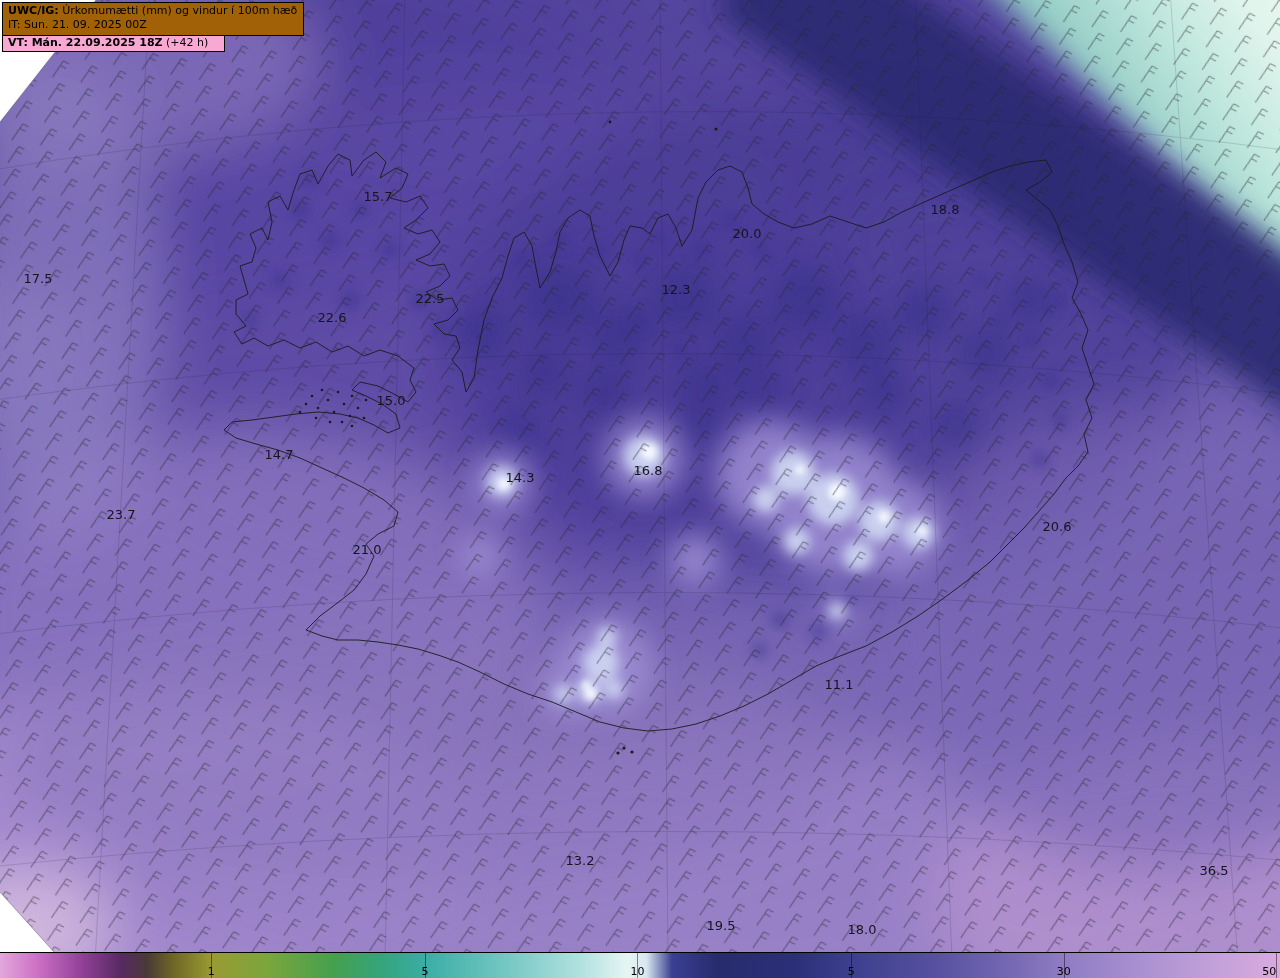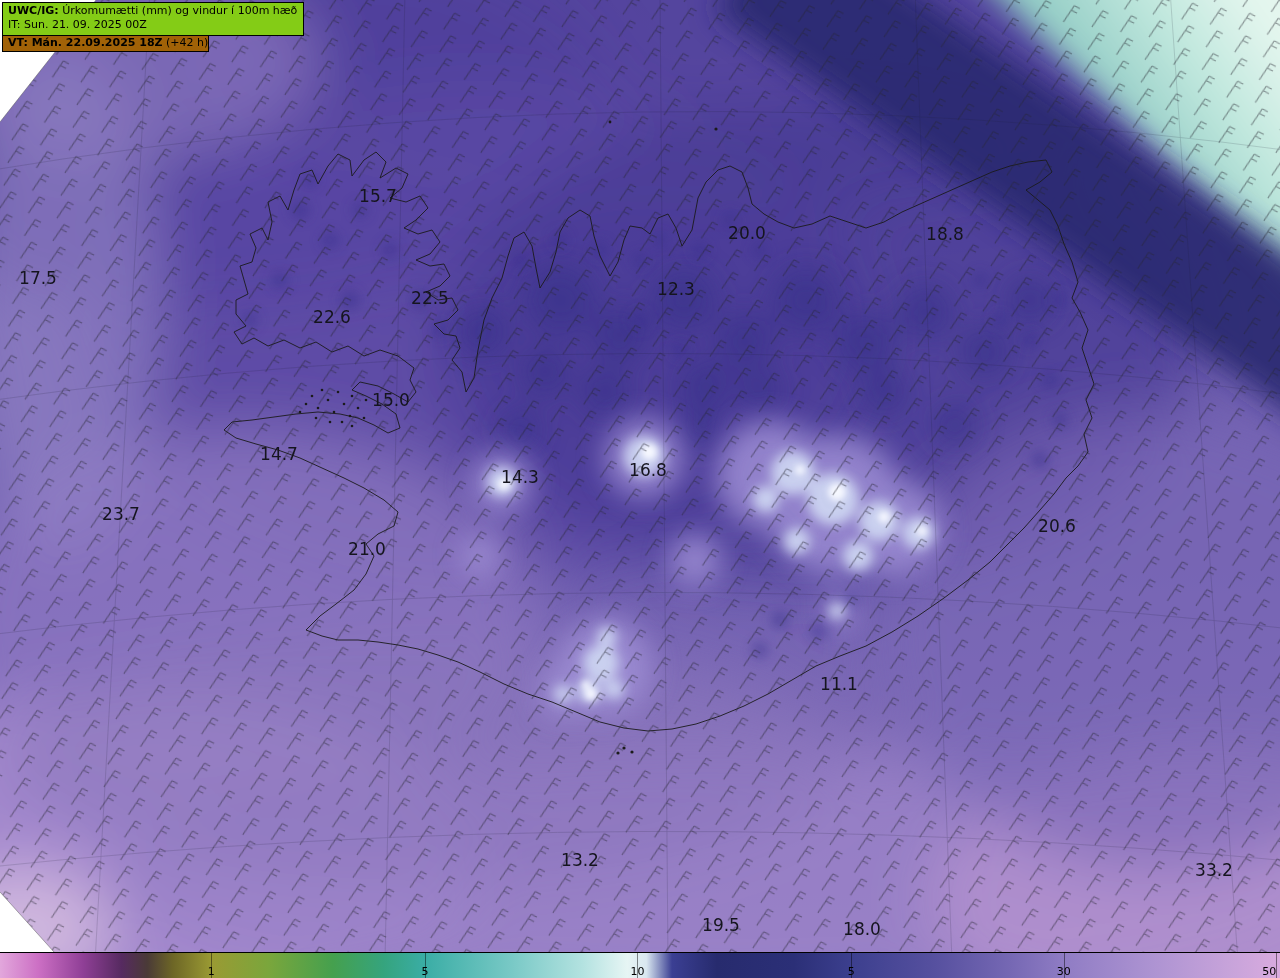--- a/index.html
+++ b/index.html
@@ -1,25 +1,25 @@
 <!DOCTYPE html>
 <html><head>
 <meta charset="utf-8">
 <style>
   html,body{margin:0;padding:0;background:#ffffff;}
   .stage{position:relative;width:1280px;height:978px;overflow:hidden;
          font-family:"DejaVu Sans",sans-serif;background:#6f5fb0;}
   .stage svg{position:absolute;left:0;top:0;display:block;}
   
   .vlabels{position:absolute;left:0;top:0;width:1280px;height:952px;z-index:4;pointer-events:none;}
-  .vlabel{position:absolute;transform:translate(-50%,-50%);font-size:17px;color:#15151e;white-space:nowrap;text-align:right;}
+  .vlabel{position:absolute;transform:translate(-50%,-50%);font-size:13px;color:#15151e;white-space:nowrap;text-align:right;}
   
   .title-wrap{position:absolute;top:2px;left:2px;z-index:6;font-size:11px;line-height:1.3;color:#000;}
-  .tb-main{background:#84cc16;border:1px solid #000;padding:1px 6px 2px 5px;}
-  .tb-vt{display:inline-block;background:#a16207;border:1px solid #000;margin-top:-1px;padding:0 0 1px 5px;}
+  .tb-main{background:#a16207;border:1px solid #000;padding:1px 6px 2px 5px;}
+  .tb-vt{display:inline-block;background:#f9a8d4;border:1px solid #000;margin-top:-1px;padding:0 16px 1px 5px;}
   .tb-main b,.tb-vt b{font-weight:bold;}
   
   .colorbar{position:absolute;left:0;top:952px;width:1280px;height:26px;z-index:5;
             border-top:1px solid #000;box-sizing:border-box;background:#888;}
   .cb-grad{position:absolute;left:0;top:0;right:0;bottom:0;}
   .cb-ticks{position:absolute;left:0;top:0;right:0;bottom:0;}
   .cb-line{position:absolute;top:0;bottom:0;width:1px;background:rgba(0,0,0,.45);}
   .cb-tick{position:absolute;bottom:0;transform:translateX(-50%);font-size:11px;color:#000;}
 </style>
 </head>
@@ -232,37 +232,37 @@
     <g>
       <polygon points="0,0 96,0 0,122" fill="#ffffff"></polygon>
       <polygon points="0,952 0,892 54,952" fill="#ffffff"></polygon>
       <path d="M96,0 L0,122 M0,892 L54,952" stroke="#555" stroke-width="0.8" opacity="0.6" fill="none"></path>
     </g>
   </svg>
 
   <div class="vlabels">
       <span class="vlabel" style="left: 38px; top: 278px;">17.5</span>
       <span class="vlabel" style="left: 378px; top: 196px;">15.7</span>
-      <span class="vlabel" style="left: 945px; top: 209px; margin-top: 25px;">18.8</span>
+      <span class="vlabel" style="left: 945px; top: 209px;">18.8</span>
       <span class="vlabel" style="left: 747px; top: 233px;">20.0</span>
       <span class="vlabel" style="left: 676px; top: 289px;">12.3</span>
       <span class="vlabel" style="left: 430px; top: 298px;">22.5</span>
       <span class="vlabel" style="left: 332px; top: 317px;">22.6</span>
       <span class="vlabel" style="left: 391px; top: 368px; margin-top: 32px;">15.0</span>
       <span class="vlabel" style="left: 240px; top: 454px; margin-left: 39px;">14.7</span>
       <span class="vlabel" style="left: 520px; top: 477px;">14.3</span>
       <span class="vlabel" style="left: 648px; top: 470px;">16.8</span>
       <span class="vlabel" style="left: 1057px; top: 481px; margin-top: 45px;">20.6</span>
       <span class="vlabel" style="left: 121px; top: 514px;">23.7</span>
       <span class="vlabel" style="left: 367px; top: 549px;">21.0</span>
       <span class="vlabel" style="left: 839px; top: 636px; margin-top: 48px;">11.1</span>
       <span class="vlabel" style="left: 580px; top: 860px;">13.2</span>
       <span class="vlabel" style="left: 721px; top: 925px;">19.5</span>
       <span class="vlabel" style="left: 862px; top: 929px;">18.0</span>
-      <span class="vlabel" style="left: 1214px; top: 870px;">33.2</span>
+      <span class="vlabel" style="left: 1214px; top: 870px;">36.5</span>
     </div>
 
   <div class="title-wrap">
     <div class="tb-main">
       <div><b>UWC/IG:</b><span> Úrkomumætti (mm) og vindur í 100m hæð</span></div>
       <div>IT: Sun. 21. 09. 2025 00Z</div>
     </div>
     <div class="tb-vt"><b>VT: Mán. 22.09.2025 18Z</b><span> (+42 h)</span></div>
   </div>
 

